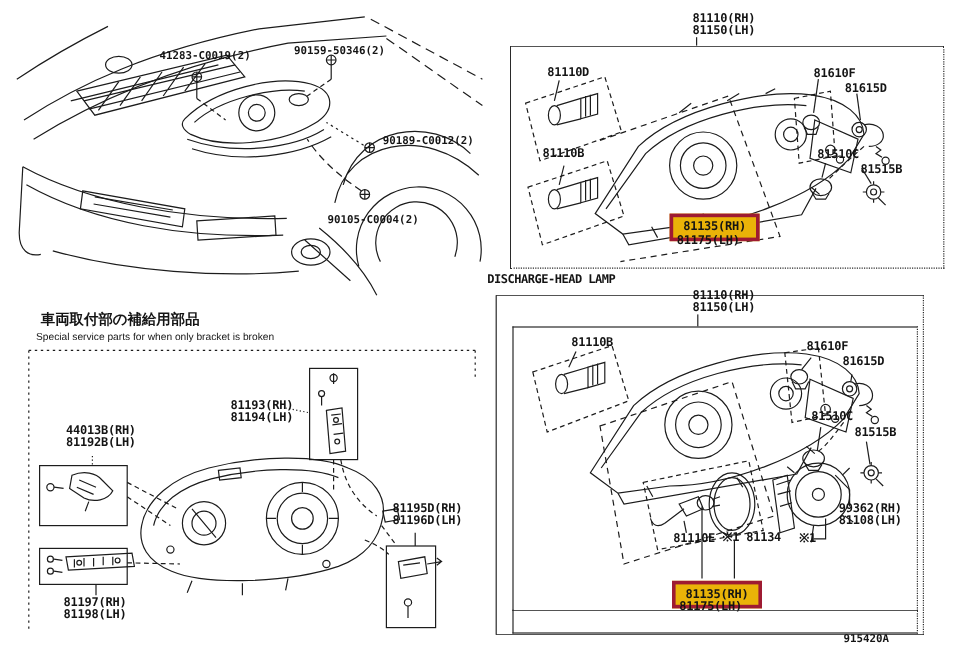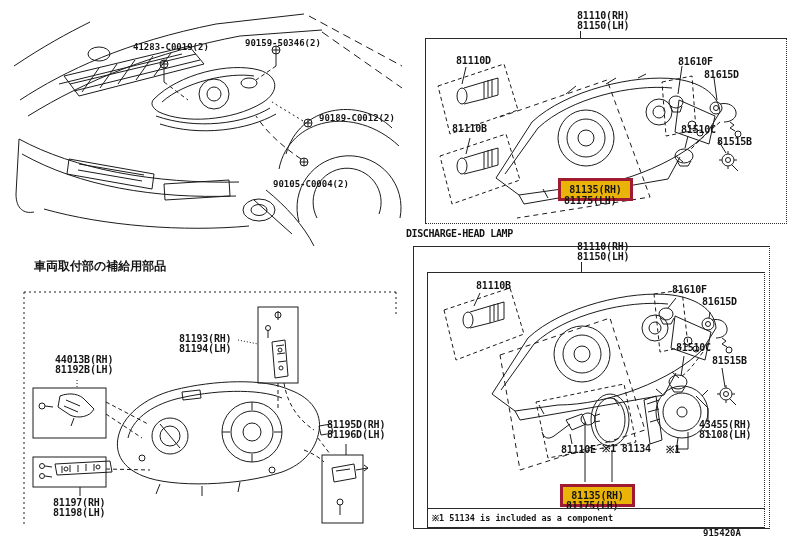--- a/index.html
+++ b/index.html
@@ -197,33 +197,33 @@
   <div class="lbl" style="left:476px;top:281px">81110B</div>
   <div class="lbl" style="left:672px;top:285px">81610F</div>
   <div class="lbl" style="left:702px;top:297px">81615D</div>
   <div class="lbl" style="left:676px;top:343px">81510C</div>
   <div class="lbl" style="left:712px;top:356px">81515B</div>
   <div class="lbl" style="left:561px;top:445px">81110E</div>
   <div class="lbl" style="left:602px;top:444px">※1 81134</div>
   <div class="lbl" style="left:666px;top:445px">※1</div>
 
   <div class="lbl two" style="left:699px;top:420px">
-    <span>43455(RH)</span>
+    <span>99362(RH)</span>
     <span>81108(LH)</span>
   </div>
 
   <div class="hl" style="left: 560px; top: 484px; width: 69px; height: 17px; border-color: rgb(158, 27, 50);">
     <span>81135(RH)</span>
   </div>
   <div class="lbl" style="left:566px;top:501px">81175(LH)</div>
 
   <div class="secbox" style="left:427px;top:508px;width:336px;height:18px;border-right-style:dotted"></div>
-  <div class="foot" style="left:432px;top:512px">※1 51134 is included as a component</div>
 
   <div class="jp" style="left:34px;top:258px">車両取付部の補給用部品</div>
+  <div class="en" style="left:30px;top:275px">Special service parts for when only bracket is broken</div>
 
   <svg style="left:22px;top:288px" width="380" height="248" viewBox="0 0 380 248">
     <path d="M2,4 L374,4 M2,4 L2,236 M374,4 L374,26" stroke-dasharray="2,3"></path>
     <rect x="236" y="19" width="40" height="76"></rect>
     <path d="M256,23 l0,9"></path>
       <circle cx="256" cy="27" r="3"></circle>
     <circle cx="246" cy="40" r="2.5"></circle>
       <path d="M246,42 l0,8"></path>
     <path d="M250,54 L263,52 L266,88 L253,90 Z M254,58 l8,-1 M255,66 l8,-1 M256,74 l8,-1"></path>
     <circle cx="258" cy="62" r="2"></circle>
@@ -265,21 +265,21 @@
     <path d="M138,196 l-4,10 M218,194 l-2,10 M180,198 l0,10"></path>
     <path d="M297,138 l12,-2 l2,9 l-12,2 Z"></path>
     <circle cx="120" cy="170" r="3"></circle>
       <circle cx="250" cy="182" r="3"></circle>
   </svg>
 
   <div class="lbl two" style="left:55px;top:355px">
     <span>44013B(RH)</span>
     <span>81192B(LH)</span>
   </div>
-  <div class="lbl two" style="left:179px;top:334px">
+  <div class="lbl two" style="left:192px;top:334px">
     <span>81193(RH)</span>
     <span>81194(LH)</span>
   </div>
   <div class="lbl two" style="left:327px;top:420px">
     <span>81195D(RH)</span>
     <span>81196D(LH)</span>
   </div>
   <div class="lbl two" style="left:53px;top:498px">
     <span>81197(RH)</span>
     <span>81198(LH)</span>

